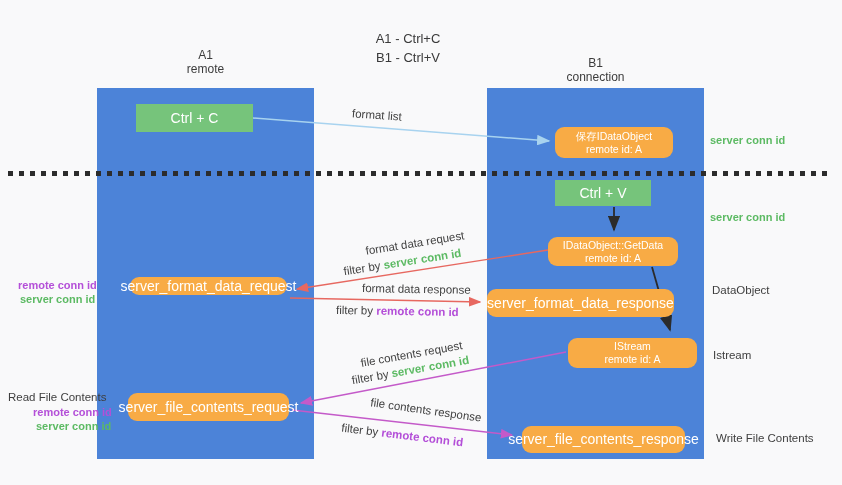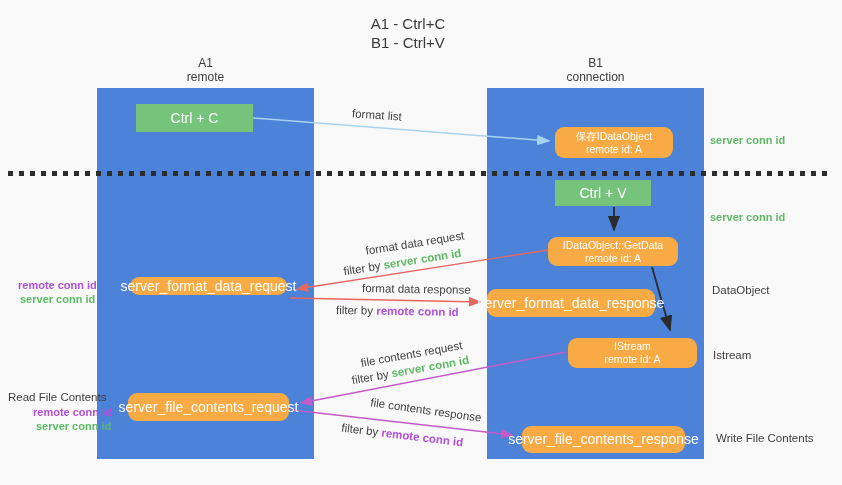--- a/index.html
+++ b/index.html
@@ -7,23 +7,23 @@
     font-family:"Liberation Sans",sans-serif;
     background:#f9f9fa;
   }
   .stage{
     position:relative;
     width:842px;height:485px;
     background:#f9f9fa;
     overflow:hidden;
   }
   .title{
-    position:absolute;left:0;top:14px;width:816px;
+    position:absolute;left:0;top:29px;width:816px;
     text-align:center;
-    font-size:15px;line-height:19px;color:#3a3a3a;
+    font-size:13px;line-height:19px;color:#3a3a3a;
   }
   .lifeline-head{
     position:absolute;width:217px;
     text-align:center;
     font-size:12px;line-height:14px;color:#3c3c3c;
   }
   .lifeline-rect{
     position:absolute;top:88px;width:217px;height:371px;
     background:#4c83d8;
   }
@@ -63,21 +63,21 @@
 </head>
 <body>
 
 <div class="stage">
 
   <div class="title">
     <div>A1 - Ctrl+C</div>
     <div>B1 - Ctrl+V</div>
   </div>
 
-  <div class="lifeline-head" style="left:97px;top:56px;">
+  <div class="lifeline-head" style="left:97px;top:48px;">
     <div>A1</div>
     <div>remote</div>
   </div>
   <div class="lifeline-head" style="left:487px;top:56px;">
     <div>B1</div>
     <div>connection</div>
   </div>
 
   <div class="lifeline-rect" style="left:97px;"></div>
   <div class="lifeline-rect" style="left:487px;"></div>
@@ -123,21 +123,21 @@
 
   <div class="box orange two-line" style="left:548px;top:237px;width:130px;height:29px;">
     <div>IDataObject::GetData</div>
     <div>remote id: A</div>
   </div>
 
   <div class="box orange" style="left:130px;top:277px;width:157px;height:18px;">
     <div>server_format_data_request</div>
   </div>
 
-  <div class="box orange" style="left:487px;top:289px;width:168px;height:28px;">
+  <div class="box orange" style="left:487px;top:289px;width:187px;height:28px;">
     <div>server_format_data_response</div>
   </div>
 
   <div class="box orange two-line" style="left:568px;top:338px;width:129px;height:30px;">
     <div>IStream</div>
     <div>remote id: A</div>
   </div>
 
   <div class="box orange" style="left:128px;top:393px;width:161px;height:28px;">
     <div>server_file_contents_request</div>

